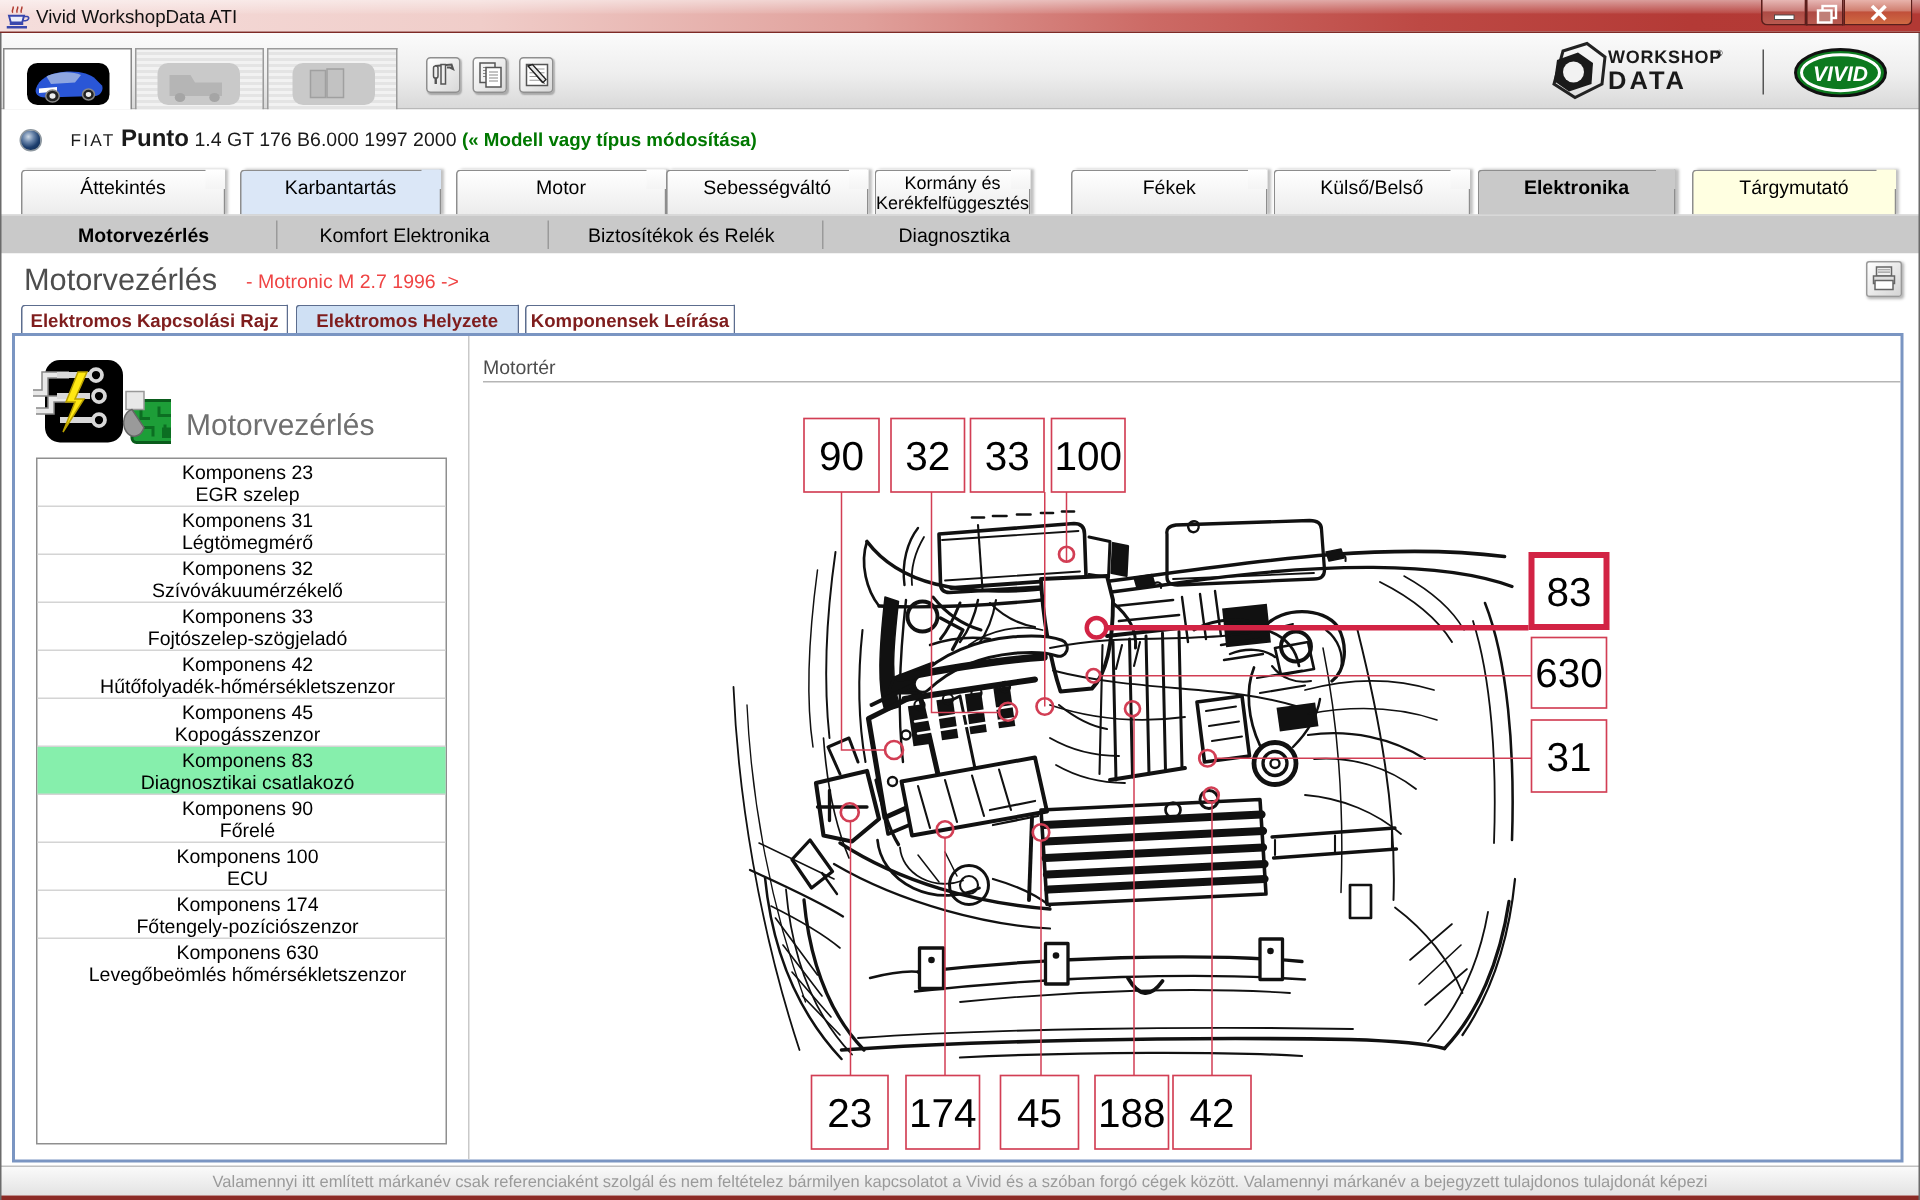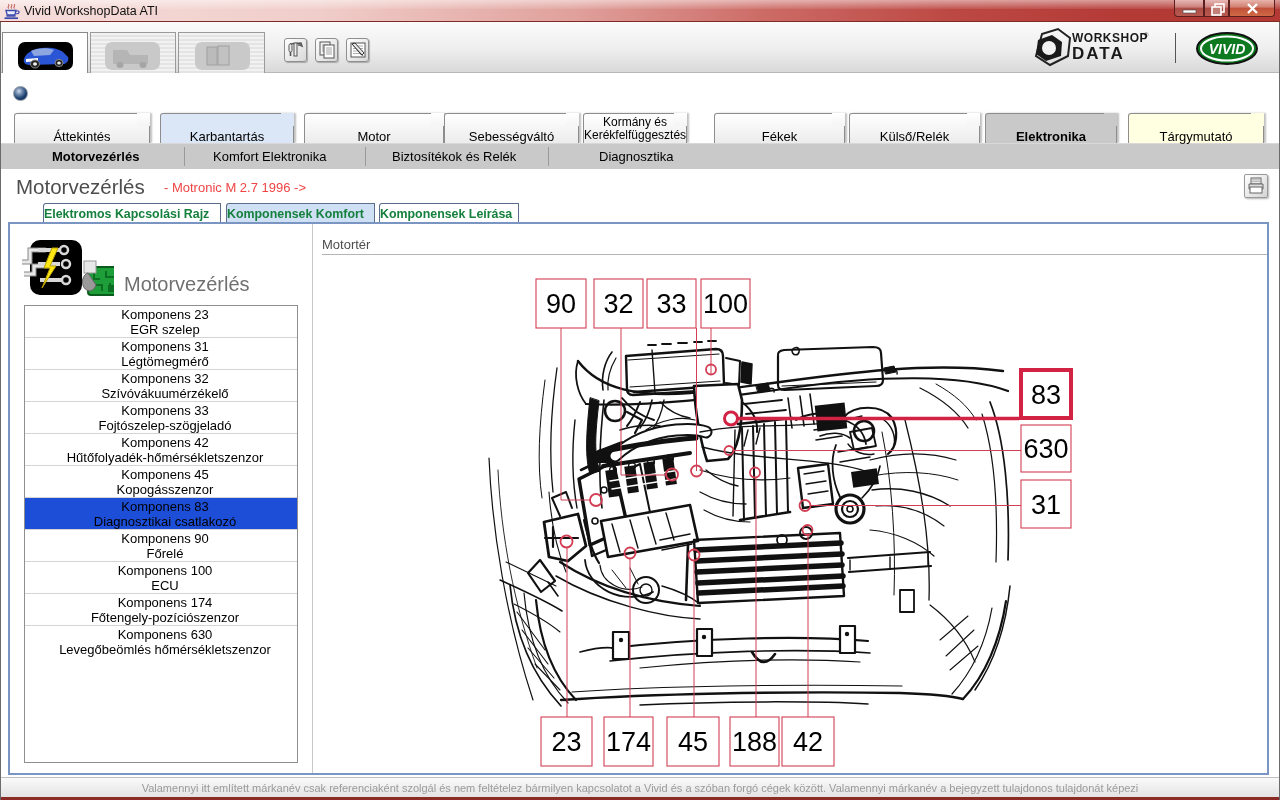--- a/index.html
+++ b/index.html
@@ -37,46 +37,46 @@
   background:radial-gradient(circle at 38% 32%,#cdd9e6 0%,#6a86ab 30%,#1d3f6e 60%,#0a2348 100%);
   border:1px solid #8d979f; position:absolute;}
 #crumbtext { left:47px; top:84px; font-size:13px; color:#1a1a1a; position:absolute; white-space:nowrap;}
 
 #maintabs { left:0; top:112px; width:1280px; height:31px; background:#fff; }
 .mtab { position:absolute; top:1px; height:30px; border:1px solid #8d8d8d; border-bottom:none;
   background:linear-gradient(to bottom,#ffffff,#ececec); font-size:13px; text-align:center; color:#000;
   border-radius:3px 0 0 0; box-shadow:2px 0 2px rgba(0,0,0,.25); }
 .mtab .cut { position:absolute; right:-1px; top:-1px; width:13px; height:13px;
   background:linear-gradient(to bottom,#ffffff,#f4f4f4); }
-.mtab span { position:relative; z-index:2; display:block; padding-top:15px; }
+.mtab span { position:relative; z-index:2; display:block; padding-top:3px; }
 .mtab.two span { padding-top:0; font-size:12px; line-height:13px; padding-top:2px;}
 
 #subnav { left:0; top:143px; width:1280px; height:26px; background:#c9c9c9; border-top:1px solid #d8d8d8;}
 .snitem { position:absolute; top:5px; font-size:13px; color:#000; }
 .snsep { position:absolute; top:3px; width:1px; height:19px; background:#9a9a9a; }
 
 #heading { left:0; top:169px; width:1280px; height:34px; background:#fff; }
 #h1 { position:absolute; left:16px; top:6px; font-size:20.5px; color:#4d4d4d; }
 #h2 { position:absolute; left:164px; top:11px; font-size:13px; color:#ef4444; }
 #printbtn { position:absolute; left:1244px; top:5px; width:24px; height:24px; border:1px solid #999;
   border-radius:2px; background:linear-gradient(135deg,#fff,#d5d5d5); box-shadow:1px 1px 2px rgba(0,0,0,.3);}
 
 #subtabs { left:0; top:203px; width:1280px; height:19px; background:#fff;}
 .stab { position:absolute; top:0; height:19px; background:#fff;
-  font-size:12.4px; font-weight:bold; color:#15803d; padding-top:3px; white-space:nowrap;
-  border:1px solid #5c6d8e; border-bottom:none; border-radius:3px 0 0 0;margin-left:29px; }
+  font-size:12.4px; font-weight:bold; color:#7f1d1d; text-align:center; padding-top:3px; white-space:nowrap;
+  border:1px solid #5c6d8e; border-bottom:none; border-radius:3px 0 0 0; }
 
 #content { left:8px; top:222px; width:1261px; height:553px; border:2px solid #7a95c2; background:#fff;
   border-top:2px solid #7a95c2; }
 #lefticon1 { position:absolute; left:12px; top:16px; }
 #lefttitle { position:absolute; left:114px; top:49px; font-size:20px; color:#707070; }
 #complist { position:absolute; left:14px; top:81px; width:274px; height:458px; border:1px solid #8f8f8f;
   background:#fff; font-size:13px; color:#000;text-align:center; }
 .crow { height:32px; border-bottom:1px solid #d4d4d4; padding:1px 0 0 8px; line-height:15px; }
-.crow.sel { background:#1d4ed8; }
+.crow.sel { background:#86efac; }
 #divider { position:absolute; left:302px; top:0; width:1px; height:549px; background:#c9c9c9; }
 #motorter { position:absolute; left:312px; top:13px; font-size:13px; color:#4d4d4d; }
 #mtline { position:absolute; left:312px; top:30px; width:945px; height:1px; background:#b5b5b5; }
 
 #statusrow { left:0; top:777px; width:1280px; height:20px;
   background:linear-gradient(to bottom,#fafafa,#e3e3e3); border-top:1px solid #c0c0c0;}
 #statustext { position:absolute; left:0; top:782px; width:1280px; text-align:center; font-size:11px; color:#9a9a9a; }
 #winbottom { position:absolute; left:0; top:797px; width:1280px; height:3px; background:#8c2b26; }
 #winleft { position:absolute; left:0; top:22px; width:1px; height:778px; background:#6b6b6b; }
 #winright { position:absolute; left:1279px; top:22px; width:1px; height:778px; background:#6b6b6b; }
@@ -173,20 +173,21 @@
   </svg>
   <div class="abs" style="left:1175px; top:33px; width:1px; height:30px; background:#555;"></div>
   <svg class="abs" style="left:1196px; top:32px;" width="62" height="33" viewBox="0 0 62 33">
     <ellipse cx="31" cy="16.5" rx="30" ry="15.5" fill="#0d7a1f" stroke="#111" stroke-width="2"></ellipse>
     <ellipse cx="31" cy="16.5" rx="26" ry="12" fill="none" stroke="#fff" stroke-width="2"></ellipse>
     <text x="31" y="22" font-size="14" font-weight="bold" font-style="italic" fill="#fff" text-anchor="middle" font-family="Liberation Sans">VIVID</text>
   </svg>
 
   <div id="crumb" class="abs"></div>
   <div id="fiatlogo"></div>
+  <div id="crumbtext"><span style="font-size:11.5px; letter-spacing:1.5px;">FIAT</span> <b style="font-size:16px;">Punto</b> <span style="font-size:13px;color:#1a1a1a;">1.4 GT 176 B6.000 1997 2000</span> <b style="color:#007800; font-size:12.5px;">(« Modell vagy típus módosítása)</b></div>
 
   <div id="maintabs" class="abs">
     <div class="mtab" style="left:14px; width:136px;">
         <div class="cut"></div>
         <span>Áttekintés</span>
       </div>
     <div class="mtab" style="left:160px; width:134px; background:#dbe7f7;">
         <div class="cut" style="background:#dbe7f7;"></div>
         <span>Karbantartás</span>
       </div>
@@ -201,21 +202,21 @@
     <div class="mtab two" style="left:583px; width:104px;">
         <div class="cut"></div>
         <span>Kormány és<br>Kerékfelfüggesztés</span>
       </div>
     <div class="mtab" style="left:714px; width:131px;">
         <div class="cut"></div>
         <span>Fékek</span>
       </div>
     <div class="mtab" style="left:849px; width:131px;">
         <div class="cut"></div>
-        <span>Külső/Relék</span>
+        <span>Külső/Belső</span>
       </div>
     <div class="mtab" style="left:985px; width:132px; background:#c9c9c9; font-weight:bold;">
         <div class="cut" style="background:#c9c9c9;"></div>
         <span>Elektronika</span>
       </div>
     <div class="mtab" style="left:1128px; width:136px; background:#ffffe1;">
         <div class="cut" style="background:#ffffe1;"></div>
         <span>Tárgymutató</span>
       </div>
   </div>
@@ -238,21 +239,21 @@
           <rect x="6" y="3" width="10" height="6" fill="#eee" stroke="#666"></rect>
           <path d="M7 4.8h8M7 6.4h8" stroke="#999" stroke-width=".7"></path>
           <path d="M4 9 h14 v5 H4z" fill="#ddd" stroke="#666"></path>
           <rect x="5" y="12" width="12" height="6" fill="#fff" stroke="#666"></rect>
         </svg>
     </div>
   </div>
 
   <div id="subtabs" class="abs">
     <div class="stab" style="left:14px; width:178px;">Elektromos Kapcsolási Rajz</div>
-    <div class="stab" style="left:197px; width:149px; background:#cfe0f4; height:20px;">Komponensek Komfort</div>
+    <div class="stab" style="left:197px; width:149px; background:#cfe0f4; height:20px;">Elektromos Helyzete</div>
     <div class="stab" style="left:350px; width:140px;">Komponensek Leírása</div>
   </div>
 
   <div id="content" class="abs">
     <svg id="lefticon1" width="92" height="58" viewBox="0 0 92 58">
       <rect x="8" y="0" width="52" height="55" rx="10" fill="#000"></rect>
       <path d="M0 22 h8 v-12 h16" fill="none" stroke="#888" stroke-width="5"></path>
       <path d="M0 22 h8 v-12 h16" fill="none" stroke="#e8e8e8" stroke-width="3"></path>
       <path d="M2 34 h10 v-8 h18" fill="none" stroke="#888" stroke-width="5"></path>
       <path d="M2 34 h10 v-8 h18" fill="none" stroke="#e8e8e8" stroke-width="3"></path>

